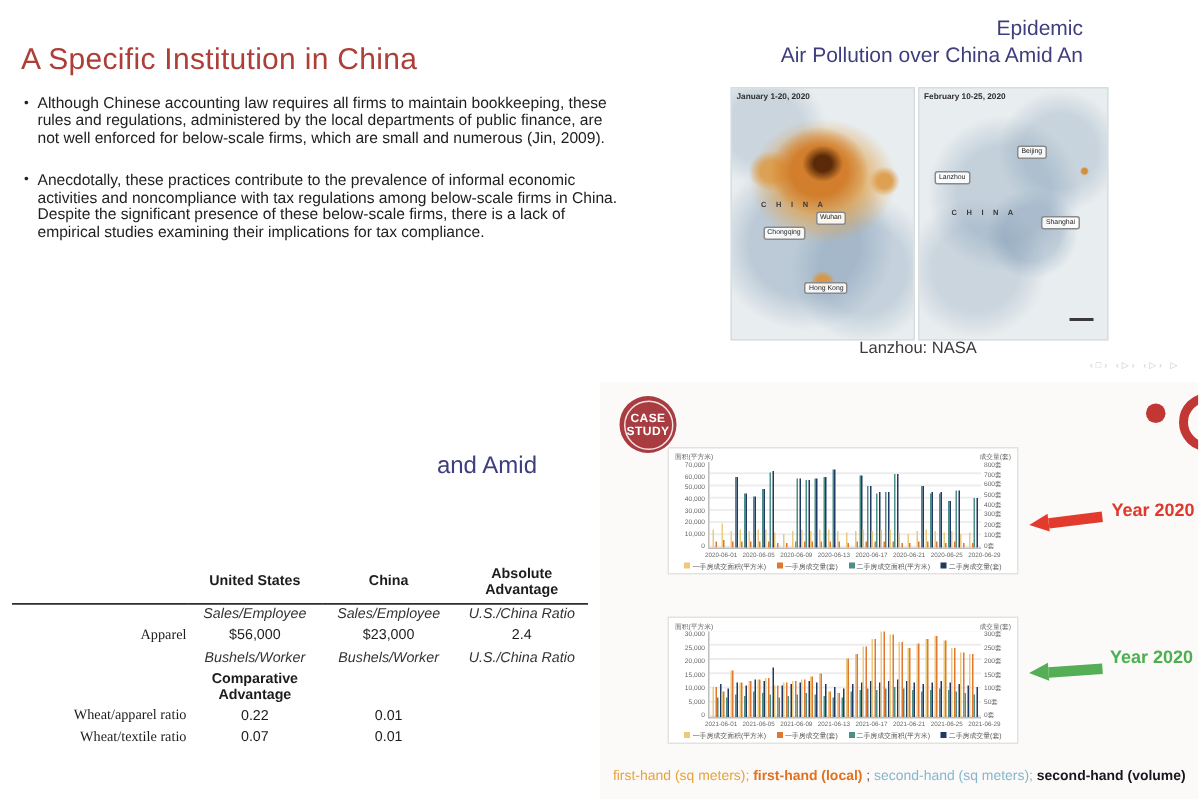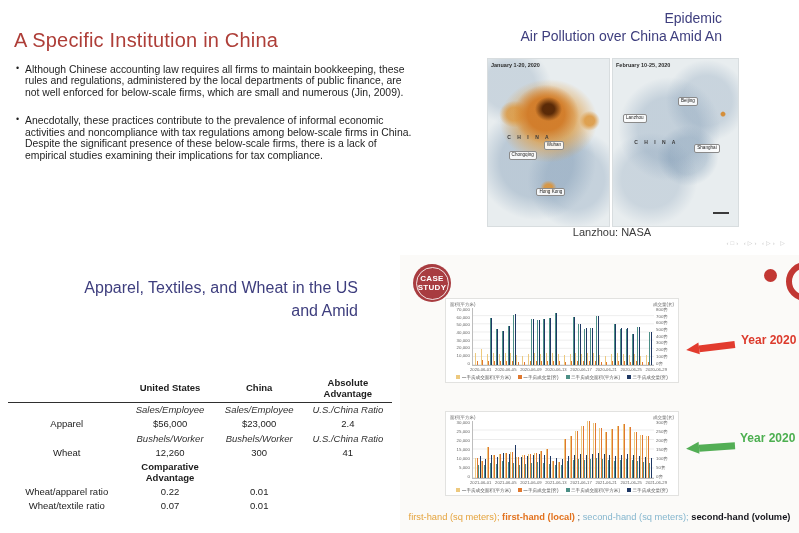--- a/index.html
+++ b/index.html
@@ -45,21 +45,21 @@
   #q2 .nav{position:absolute;right:12px;top:239px;font-size:6px;letter-spacing:2px;color:#C8C8C8;}
 
   
   #q3{left:0;top:255px;width:400px;height:278px;}
   #q3 .t1,#q3 .t2{position:absolute;right:42px;text-align:right;font-size:16px;color:#3E3E7E;}
   #q3 .t1{top:24px;} #q3 .t2{top:47px;}
   #q3 table{position:absolute;left:8px;top:120px;width:384px;border-collapse:collapse;
             font-size:9.5px;color:#1c1c1c;}
   #q3 th,#q3 td{padding:1.6px 1px;}
   #q3 thead th{font-weight:bold;border-bottom:1.5px solid #2f2f2f;text-align:center;padding-bottom:3px;}
-  #q3 th.lbl,#q3 td.lbl{width:118px;text-align:center;}
+  #q3 th.lbl,#q3 td.lbl{width:118px;text-align:right;font-family:Liberation Serif, serif;}
   #q3 td.c,#q3 thead th{width:88px;text-align:center;}
   #q3 tr.italic td{font-style:italic;color:#333;}
   #q3 tr.bold td:nth-child(2){font-weight:bold;}
 
   
   #q4{left:400px;top:255px;width:399px;height:278px;background:#FBFAF8;overflow:hidden;}
   #q4 .badge{position:absolute;left:13px;top:9px;width:38px;height:38px;border-radius:50%;
              background:#A83C40;display:flex;flex-direction:column;align-items:center;justify-content:center;
              color:#fff;font-weight:bold;font-size:8px;line-height:1.15;letter-spacing:.3px;}
   #q4 .badge::after{content:"";position:absolute;inset:2.5px;border:1px solid rgba(255,255,255,.85);border-radius:50%;}
@@ -127,21 +127,20 @@
       <span class="box" style="left:52%;top:23%;">Beijing</span>
       <span class="clabel" style="left:17%;top:48%;">C H I N A</span>
       <span class="box" style="left:65%;top:51%;">Shanghai</span>
       <span class="scalebar"></span>
     </div>
     <div class="source">Lanzhou: NASA</div>
     <div class="nav">‹□› ‹▷› ‹▷› ▷</div>
   </div>
 
   <div class="q" id="q3">
-    <div class="t1">Apparel, Textiles, and Wheat in the US</div>
     <div class="t2">and Amid</div>
     <table>
         <thead>
           <tr>
             <th class="lbl"></th>
             <th>United States</th>
             <th>China</th>
             <th>Absolute Advantage</th>
           </tr>
         </thead>
@@ -157,26 +156,20 @@
             <td class="c">$56,000</td>
             <td class="c">$23,000</td>
             <td class="c">2.4</td>
           </tr>
           <tr class="italic">
             <td class="lbl"></td>
             <td class="c">Bushels/Worker</td>
             <td class="c">Bushels/Worker</td>
             <td class="c">U.S./China Ratio</td>
           </tr>
-          <tr class="normal">
-            <td class="lbl">Wheat</td>
-            <td class="c">12,260</td>
-            <td class="c">300</td>
-            <td class="c">41</td>
-          </tr>
           <tr class="bold">
             <td class="lbl"></td>
             <td class="c">Comparative Advantage</td>
             <td class="c"></td>
             <td class="c"></td>
           </tr>
           <tr class="normal">
             <td class="lbl">Wheat/apparel ratio</td>
             <td class="c">0.22</td>
             <td class="c">0.01</td>

